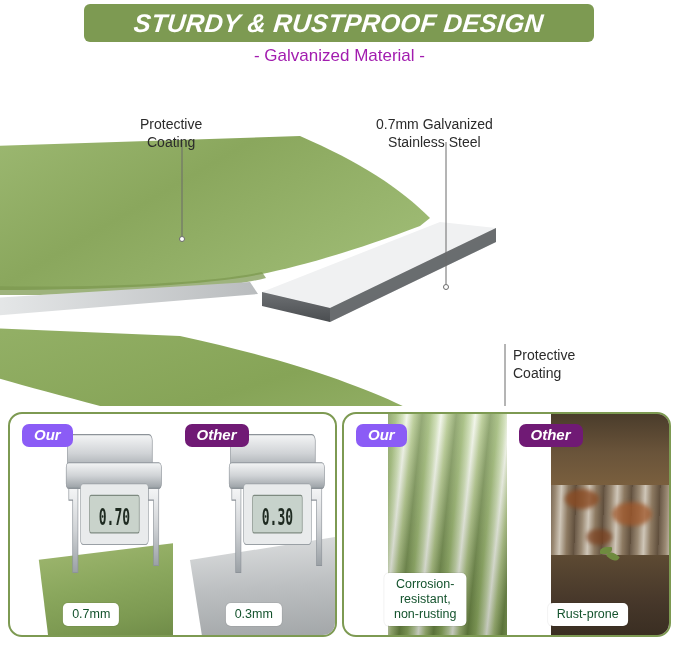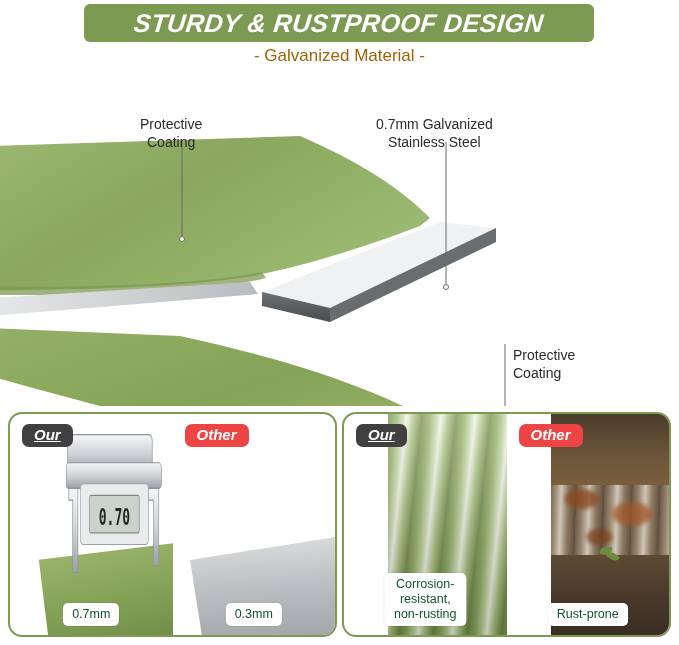--- a/index.html
+++ b/index.html
@@ -43,21 +43,21 @@
     transform: skewX(-6deg);
     white-space: nowrap;
   }
   .subtitle {
     position: absolute;
     left: 0;
     top: 46px;
     width: 679px;
     text-align: center;
     font-size: 17px;
-    color: #a16207;
+    color: #a21caf;
   }
 
   
   .hero {
     position: absolute;
     left: 0;
     top: 76px;
     width: 679px;
     height: 330px;
   }
@@ -113,22 +113,22 @@
     top: 10px;
     padding: 3px 12px 4px 12px;
     border-radius: 7px;
     color: #ffffff;
     font-size: 15px;
     font-weight: bold;
     font-style: italic;
     z-index: 6;
     line-height: 1.05;
   }
-  .tag-our { background: #404040; text-decoration: underline; }
-  .tag-other { background: #ef4444; }
+  .tag-our { background: #8b5cf6; }
+  .tag-other { background: #701a75; }
 
   .caption {
     position: absolute;
     bottom: 9px;
     left: 50%;
     transform: translateX(-50%);
     background: #ffffff;
     border-radius: 5px;
     padding: 4px 9px;
     font-size: 12.5px;
@@ -328,20 +328,38 @@
           </svg>
         </div>
       </div>
       <div class="tag tag-our">Our</div>
       <div class="caption">0.7mm</div>
     </div>
 
     <div class="cell cell-b">
       <div class="photo">
         <div class="sheet-gray"></div>
+        <div class="caliper">
+          <svg viewBox="0 0 160 140" preserveAspectRatio="none">
+            <defs>
+              <linearGradient id="cal2" x1="0" y1="0" x2="0" y2="1">
+                <stop offset="0%" stop-color="#f4f5f6"></stop>
+                <stop offset="50%" stop-color="#d0d3d6"></stop>
+                <stop offset="100%" stop-color="#9aa0a5"></stop>
+              </linearGradient>
+            </defs>
+            <rect x="10" y="10" width="130" height="32" rx="5" fill="url(#cal2)" stroke="#8d9399" stroke-width="1"></rect>
+            <rect x="8" y="34" width="146" height="22" rx="4" fill="url(#cal2)" stroke="#8d9399" stroke-width="1"></rect>
+            <rect x="30" y="52" width="104" height="52" rx="4" fill="#e9ebec" stroke="#9aa0a5" stroke-width="1"></rect>
+            <rect x="44" y="62" width="76" height="32" rx="2" fill="#c7d2cb" stroke="#7e8a80" stroke-width="1"></rect>
+            <text x="82" y="87" font-family="DejaVu Sans Mono, monospace" font-size="20" font-weight="bold" fill="#1e2a20" text-anchor="middle">0.30</text>
+            <path d="M 12,56 L 26,56 L 26,128 L 18,128 L 18,66 L 12,66 Z" fill="url(#cal2)" stroke="#8d9399" stroke-width="1"></path>
+            <path d="M 134,56 L 150,56 L 150,122 L 142,122 L 142,66 L 134,66 Z" fill="url(#cal2)" stroke="#8d9399" stroke-width="1"></path>
+          </svg>
+        </div>
       </div>
       <div class="tag tag-other">Other</div>
       <div class="caption">0.3mm</div>
     </div>
   </div>
 
   <div class="panel-group group-right">
 
     <div class="cell cell-a">
       <div class="photo">

